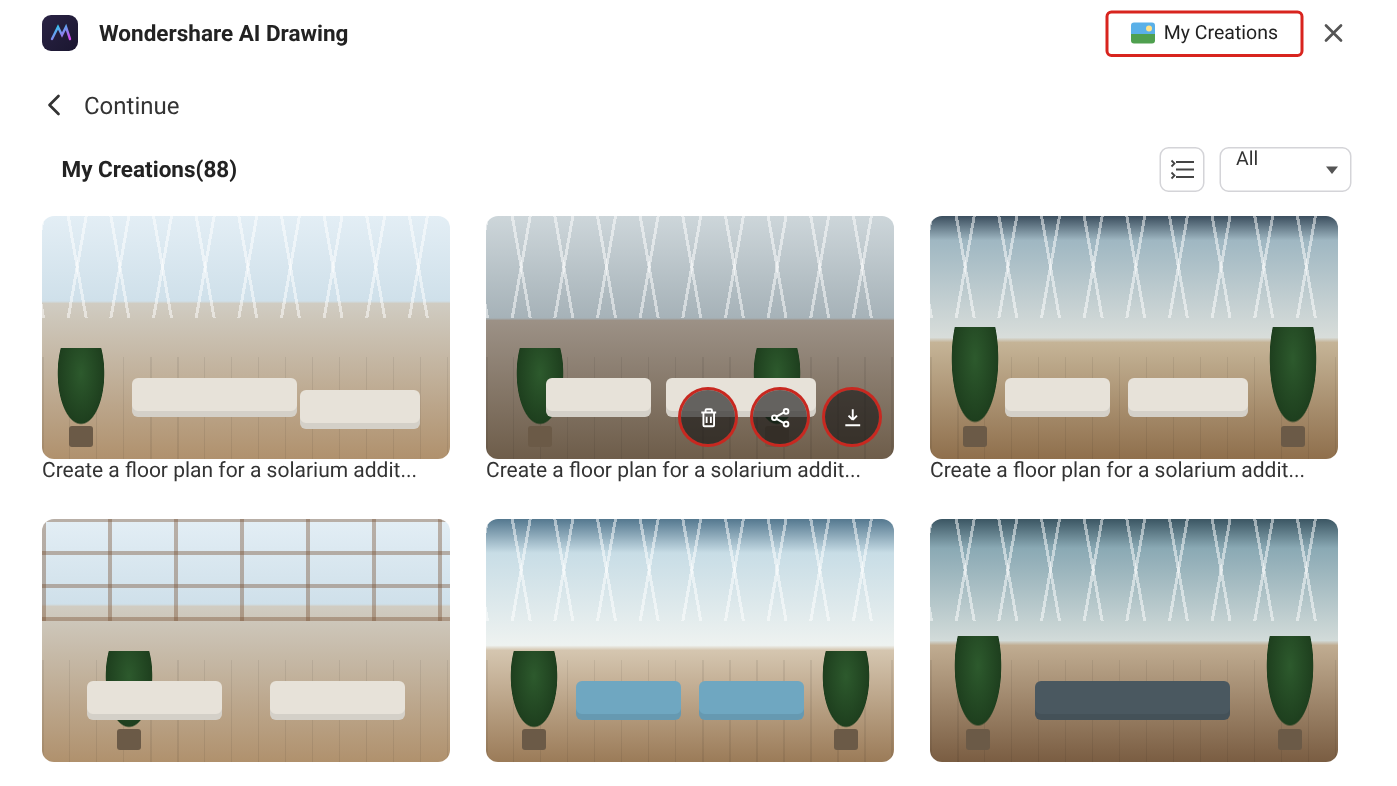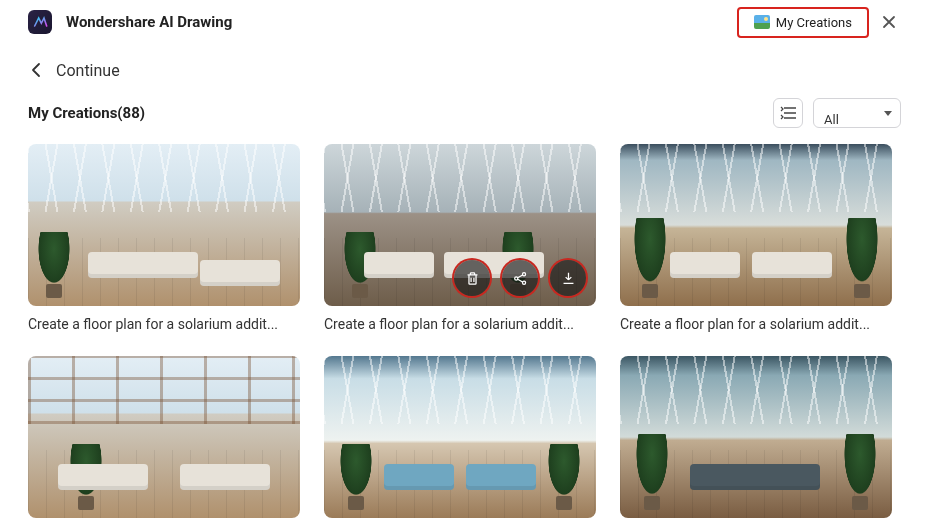--- a/index.html
+++ b/index.html
@@ -55,46 +55,46 @@
   padding: 16px 16px 8px 26px;
 }
 .back-chevron {
   width: 20px; height: 20px; display: flex;
   align-items: center; justify-content: center;
   cursor: pointer; font-size: 18px; color: #333;
 }
 .continue-label { font-size: 16px; color: #333; }
 .section-header {
   display: flex; align-items: center;
-  padding: 10px 30px 12px 28px;
+  padding: 10px 30px 12px 41px;
 }
 .section-title { font-size: 15px; font-weight: 700; }
 .section-header-spacer { flex: 1; }
 .sort-btn {
   width: 30px; height: 30px; border: 1px solid #d4d4d8;
   border-radius: 6px; display: flex; align-items: center;
   justify-content: center; cursor: pointer; margin-right: 10px;
 }
 .filter-select {
   min-width: 88px; height: 30px; border: 1px solid #d4d4d8;
   border-radius: 6px; padding: 0 24px 0 10px; font-size: 13px;
-  display: flex; align-items: flex-end; cursor: pointer;
+  display: flex; align-items: flex-start; cursor: pointer;
   position: relative; color: #333;
 }
 .filter-select::after {
   content: ""; position: absolute; right: 8px; top: 12px;
   border-left: 4px solid transparent;
   border-right: 4px solid transparent;
   border-top: 5px solid #555;
 }
 .grid {
   display: grid; grid-template-columns: repeat(3, 272px);
   gap: 24px; padding: 4px 28px 20px 28px;
 }
-.card { display: flex; flex-direction: column; gap: 10px; cursor: pointer; }
+.card { display: flex; flex-direction: column; cursor: pointer; }
 .thumb {
   width: 272px; height: 162px; border-radius: 8px;
   overflow: hidden; position: relative;
 }
 .room-scene {
   width: 100%; height: 100%; position: relative;
   background: linear-gradient(to bottom, #e3eef5 0%, #cfe0ea 35%, #d0ccc2 36%, #b0916d 100%);
 }
 .room-scene.dim { background: linear-gradient(to bottom, #cdd6da 0%, #a6b2b8 42%, #9c9186 43%, #6e5d4a 100%); }
 .room-scene.vault { background: linear-gradient(to bottom, #3b4e5e 0%, #9fb7c2 10%, #d8ddda 50%, #c5b497 52%, #8f6f4c 100%); }

